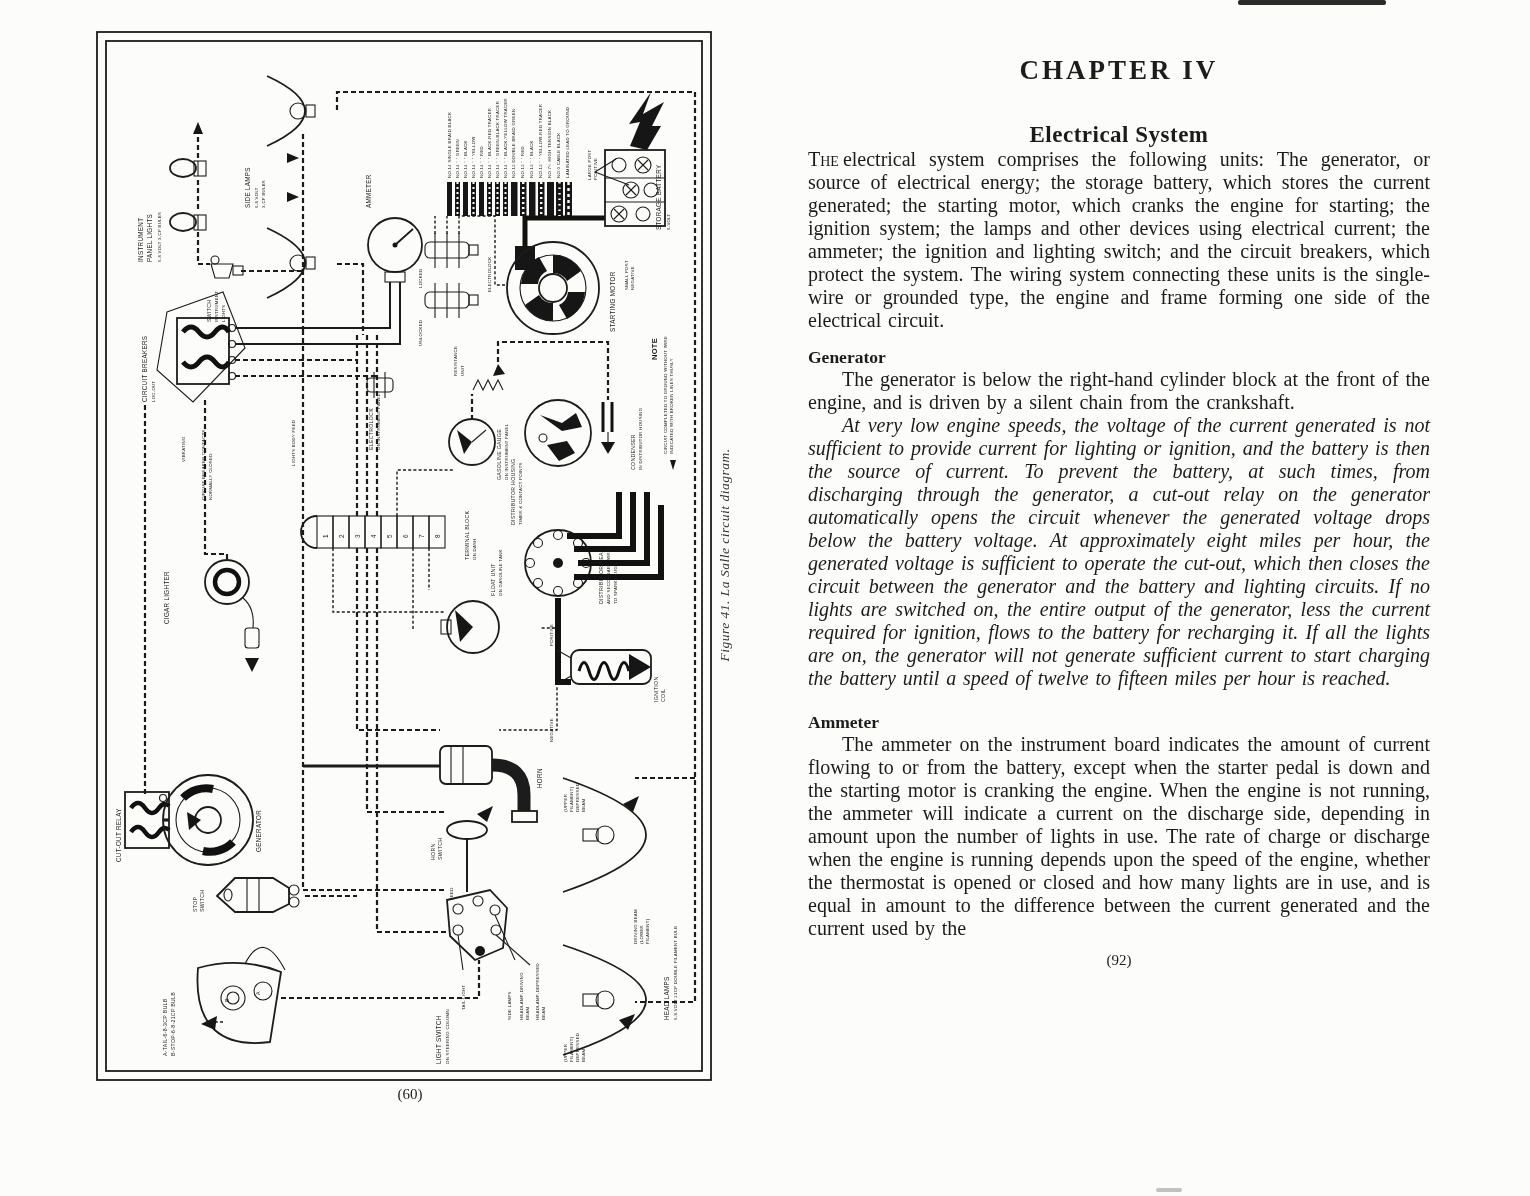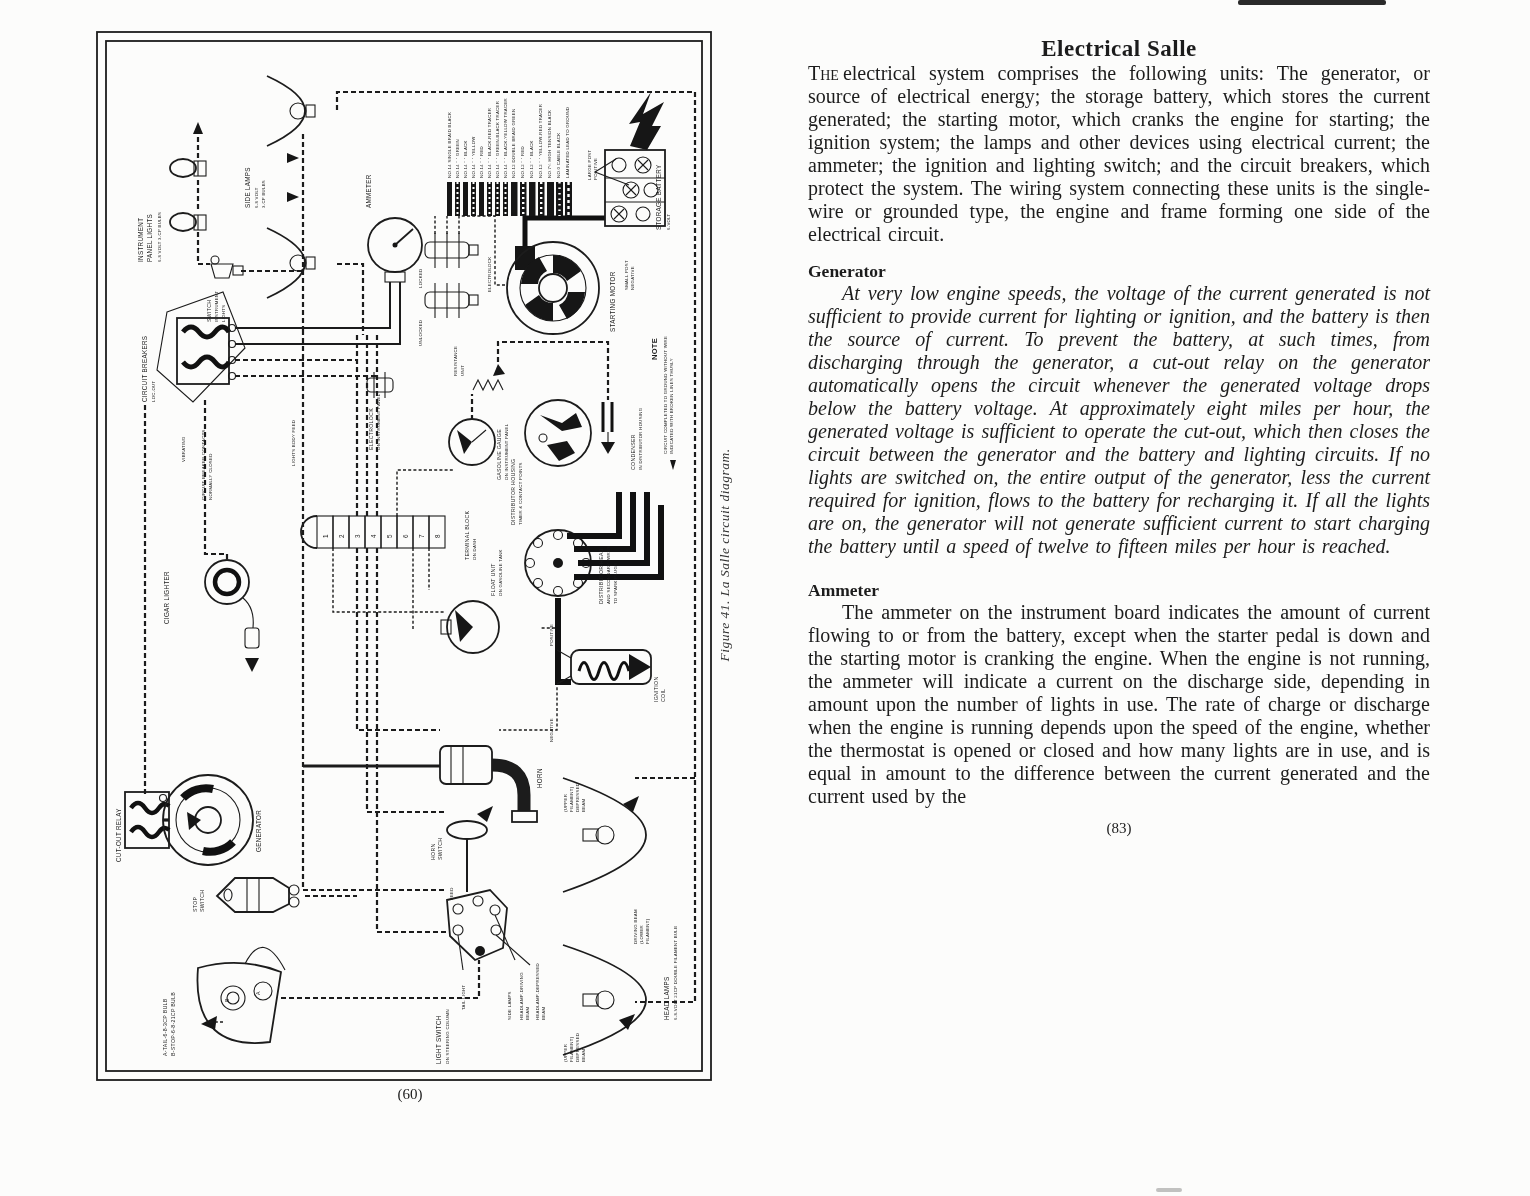--- a/index.html
+++ b/index.html
@@ -548,25 +548,27 @@
   <g transform="rotate(-90 72 1026)">
     <text class="lbl s5" x="72" y="1026">A-TAIL-6-8-3CP BULB</text>
     <text class="lbl s5" x="72" y="1034">B-STOP-6-8-21CP BULB</text>
   </g>
 </svg>
 
 <div class="fig-caption">Figure 41.   La Salle circuit diagram.</div>
 <div class="pageno-left">(60)</div>
 
 <div class="right-page">
-  <div class="book-title">Electrical Salle</div>
+  <div class="chapter">CHAPTER IV</div>
+  <div class="book-title">Electrical System</div>
 
   <p class="intro"><span class="lead">The</span><span>electrical system comprises the following units:  The generator, or source of electrical energy; the storage battery, which stores the current generated; the starting motor, which cranks the engine for starting; the ignition system; the lamps and other devices using electrical current; the ammeter; the ignition and lighting switch; and the circuit breakers, which protect the system.  The wiring system connecting these units is the single-wire or grounded type, the engine and frame forming one side of the electrical circuit.</span></p>
 
 
   <div class="sub-head">Generator</div>
+  <p class="indent mt6">The generator is below the right-hand cylinder block at the front of the engine, and is driven by a silent chain from the crankshaft.</p>
   <p class="indent mt4">At very low engine speeds, the voltage of the current generated is not sufficient to provide current for lighting or ignition, and the battery is then the source of current.  To prevent the battery, at such times, from discharging through the generator, a cut-out relay on the generator automatically opens the circuit whenever the generated voltage drops below the battery voltage.  At approximately eight miles per hour, the generated voltage is sufficient to operate the cut-out, which then closes the circuit between the generator and the battery and lighting circuits.  If no lights are switched on, the entire output of the generator, less the current required for ignition, flows to the battery for recharging it.  If all the lights are on, the generator will not generate sufficient current to start charging the battery until a speed of twelve to fifteen miles per hour is reached.</p>
 
   <div class="sub-head" style="margin-top:22px;">Ammeter</div>
   <p class="indent mt8">The ammeter on the instrument board indicates the amount of current flowing to or from the battery, except when the starter pedal is down and the starting motor is cranking the engine.  When the engine is not running, the ammeter will indicate a current on the discharge side, depending in amount upon the number of lights in use.  The rate of charge or discharge when the engine is running depends upon the speed of the engine, whether the thermostat is opened or closed and how many lights are in use, and is equal in amount to the difference between the current generated and the current used by the</p>
 
-  <div class="pageno-right">(83)</div>
+  <div class="pageno-right">(92)</div>
 </div>
 
 </body></html>

